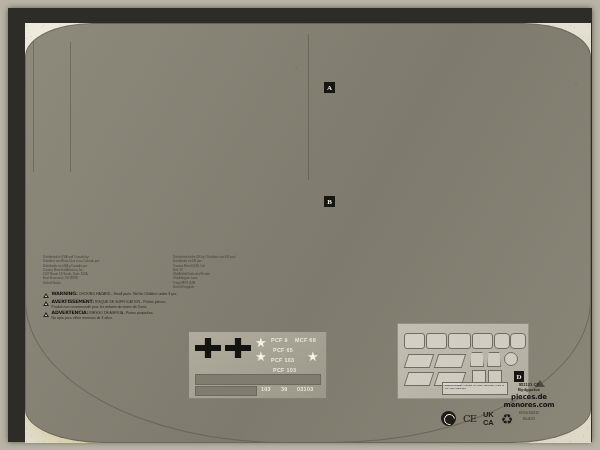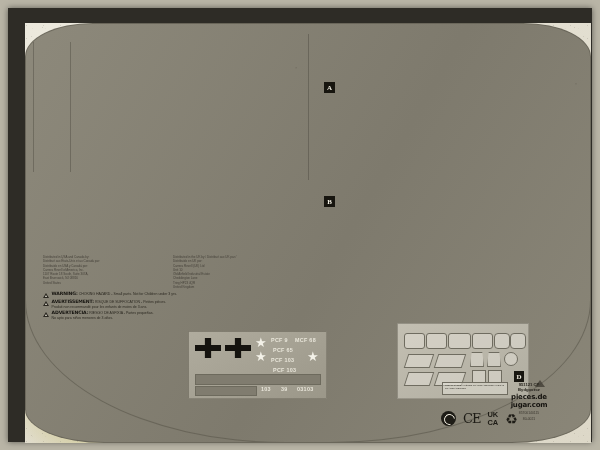--- a/index.html
+++ b/index.html
@@ -178,21 +178,21 @@
   
   .marks{position:absolute;left:416px;top:388px;display:flex;align-items:center;gap:7px;}
   .mk{color:#1e1c16;}
   .greendot{
     width:15px;height:15px;border-radius:50%;background:#1e1c16;position:relative;
   }
   .greendot:after{
     content:"";position:absolute;left:3px;top:3px;width:9px;height:9px;border-radius:50%;
     border:1.6px solid #e7e3d6;border-right-color:transparent;transform:rotate(35deg);
   }
-  .ce{font-size:13px;font-family:"DejaVu Serif", serif;letter-spacing:-1px;color:#1e1c16;}
+  .ce{font-size:10px;font-family:"DejaVu Serif", serif;letter-spacing:-1px;color:#1e1c16;}
   .ukca{font-size:7.5px;font-weight:bold;line-height:7.4px;color:#1e1c16;text-align:center;}
   .recyc{font-size:14px;color:#1e1c16;line-height:1;}
 
   .brand{position:absolute;right:20px;bottom:22px;text-align:center;width:84px;}
   .brand .code{font-size:4.2px;font-weight:bold;color:#27241d;line-height:5.4px;}
   .brand .site{
     font-size:7px;font-weight:bold;color:#15130f;line-height:8.2px;letter-spacing:-.2px;
     font-family:"DejaVu Sans", sans-serif;
   }
   .brand .num{font-size:3.4px;color:#3b372f;line-height:4.4px;margin-top:1.5px;}
@@ -547,21 +547,21 @@
         </div>
         <div class="recyc">♻</div>
       </div>
 
       <div class="arrow-up"></div>
 
       <div class="brand">
         <div class="code">951121 CP</div>
         <div class="code">Bydgoszcz</div>
         <div class="site">pieces.de</div>
-        <div class="site">jugar.com</div>
+        <div class="site">menores.com</div>
         <div class="num">85700140115</div>
         <div class="num">80-0021</div>
       </div>
 
       <div class="xmark" style="right:14px;top:58px;">×</div>
       <div class="xmark" style="left:270px;top:42px;">×</div>
     </div>
   </div>
 </div>
 

